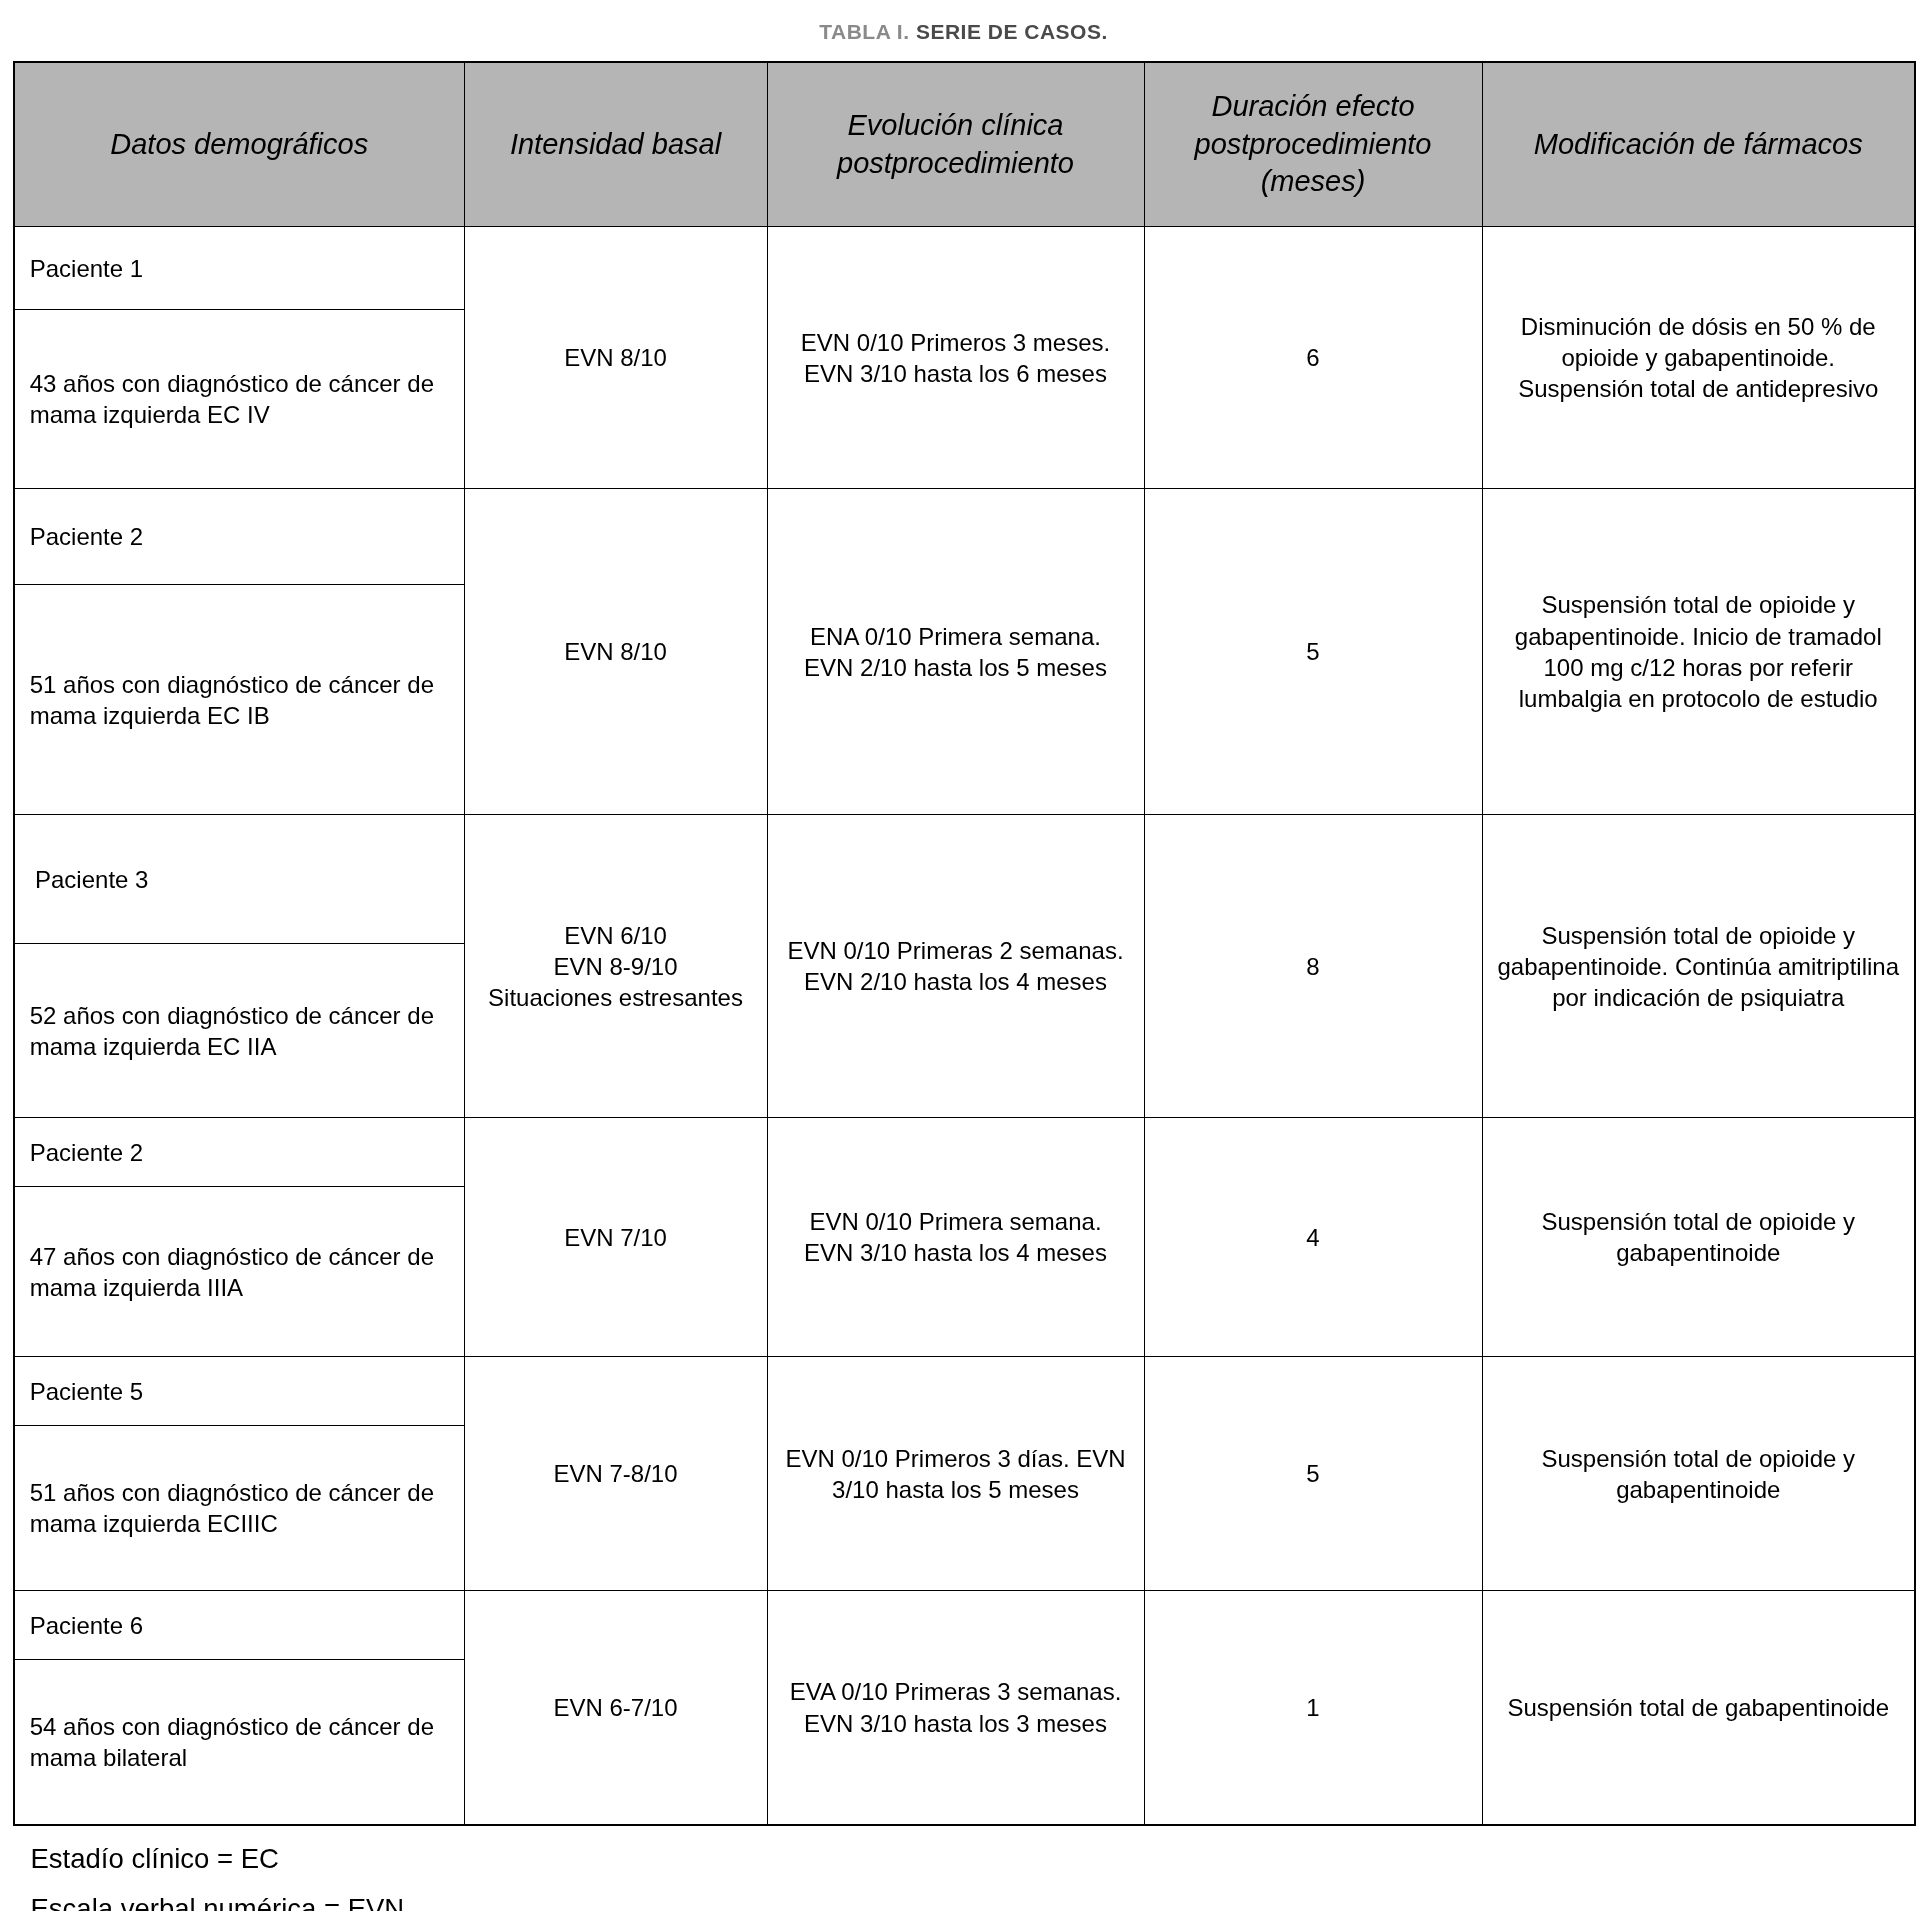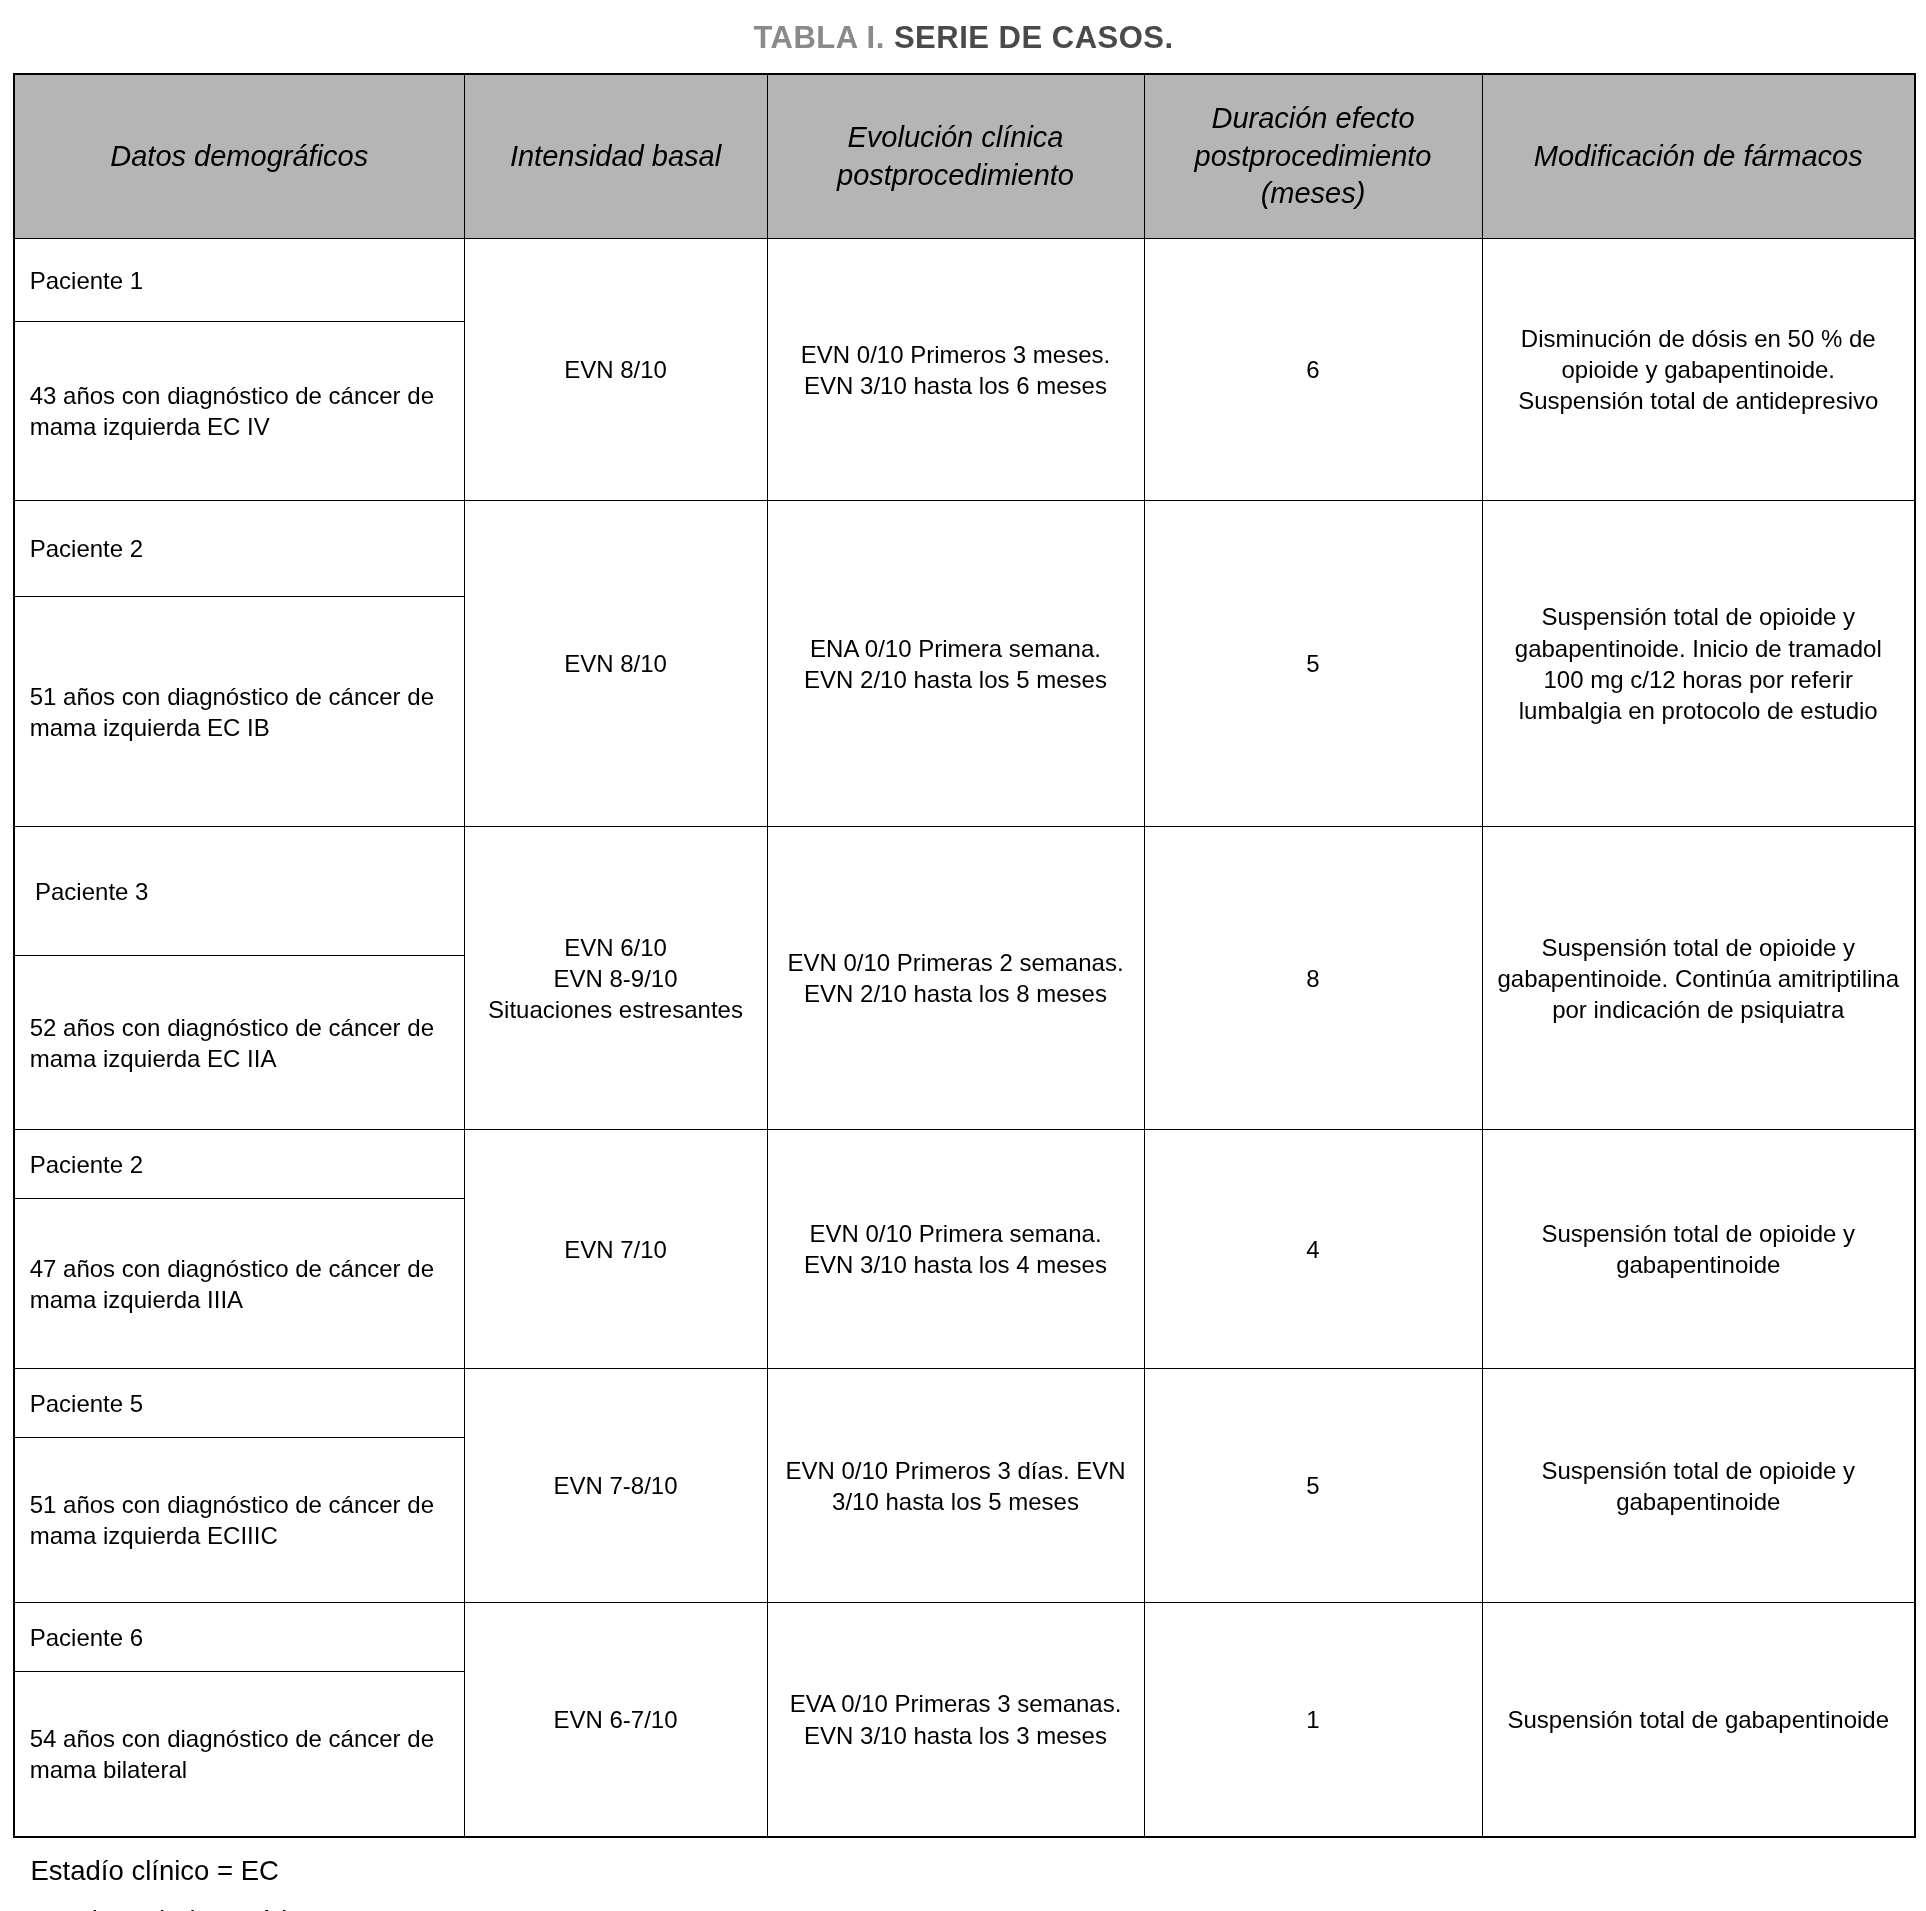--- a/index.html
+++ b/index.html
@@ -13,21 +13,21 @@
     font-family: "Liberation Sans", sans-serif;
     color: #000000;
     -webkit-font-smoothing: antialiased;
   }
   .page {
     padding: 13px 13px 0 13px;
     box-sizing: border-box;
   }
   .table-title {
     text-align: center;
-    font-size: 31px;
+    font-size: 21px;
     font-weight: bold;
     letter-spacing: 0.5px;
     margin: 7.3px 0 16.5px 0;
   }
   .table-title .title-prefix { color: #8a8a8a; }
   .table-title .title-rest   { color: #4a4a4a; }
 
   table.cases {
     width: 1901px;
     border-collapse: collapse;
@@ -133,21 +133,21 @@
       </tr>
       <tr class="r2-bot">
         <td class="cell-demo desc-cell">51 años con diagnóstico de cáncer de mama izquierda EC IB</td>
       </tr>
 
       <tr class="r3-top">
         <td class="cell-demo name-cell">Paciente 3</td>
         <td class="cell-center" rowspan="2">EVN 6/10
 EVN 8-9/10
 Situaciones estresantes</td>
-        <td class="cell-center" rowspan="2">EVN 0/10 Primeras 2 semanas. EVN 2/10 hasta los 8 meses</td>
+        <td class="cell-center" rowspan="2">EVN 0/10 Primeras 2 semanas. EVN 2/10 hasta los 4 meses</td>
         <td class="cell-center" rowspan="2">8</td>
         <td class="cell-center" rowspan="2">Suspensión total de opioide y gabapentinoide. Continúa amitriptilina por indicación de psiquiatra</td>
       </tr>
       <tr class="r3-bot">
         <td class="cell-demo desc-cell">52 años con diagnóstico de cáncer de mama izquierda EC IIA</td>
       </tr>
 
       <tr class="r4-top">
         <td class="cell-demo name-cell">Paciente 2</td>
         <td class="cell-center" rowspan="2">EVN 7/10</td>

